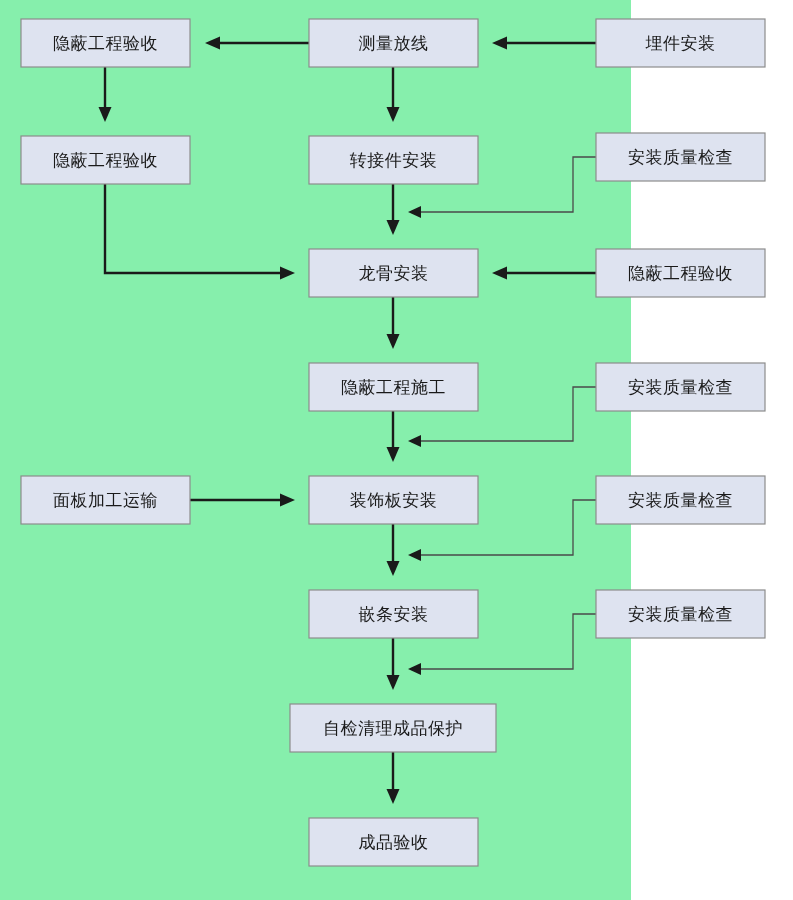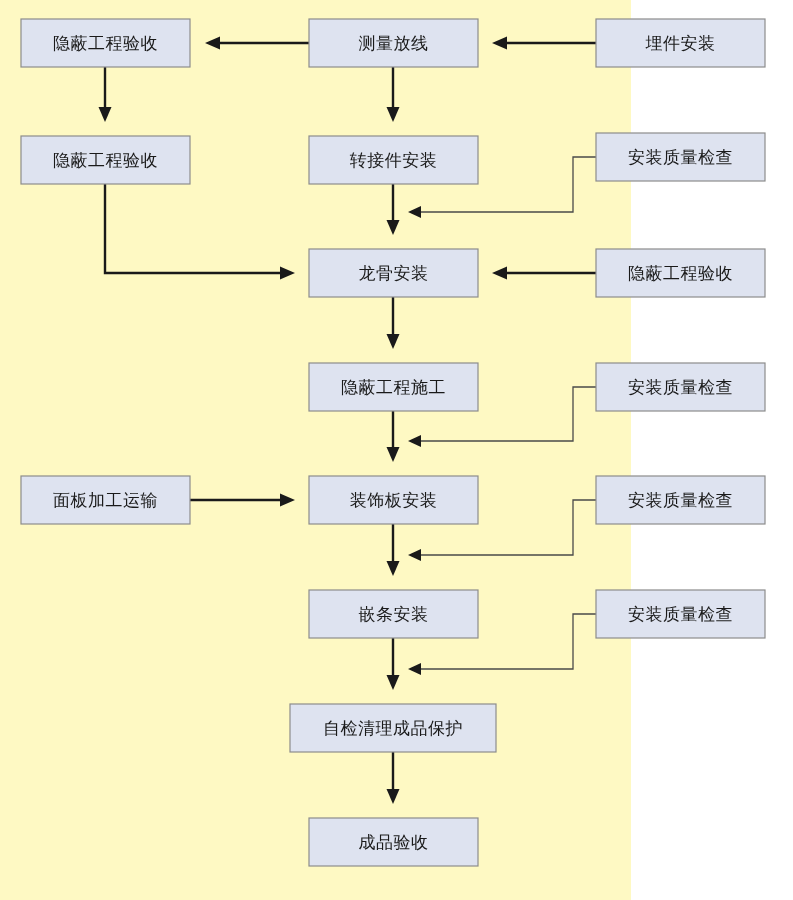--- a/index.html
+++ b/index.html
@@ -11,21 +11,21 @@
   body {
     width: 793px;
     height: 900px;
     font-family: "DejaVu Sans", "Liberation Sans", sans-serif;
     overflow: hidden;
   }
   #flowchart-root {
     position: relative;
     width: 631px;
     height: 900px;
-    background: #fef9c3;
+    background: #86efac;
   }
   svg#flow-svg {
     position: absolute;
     left: 0;
     top: 0;
     width: 793px;
     height: 900px;
     display: block;
   }
   .node-rect {

